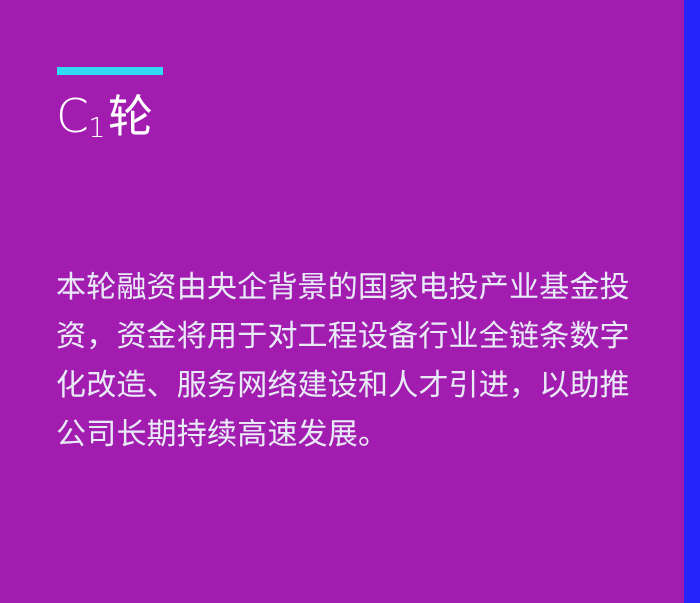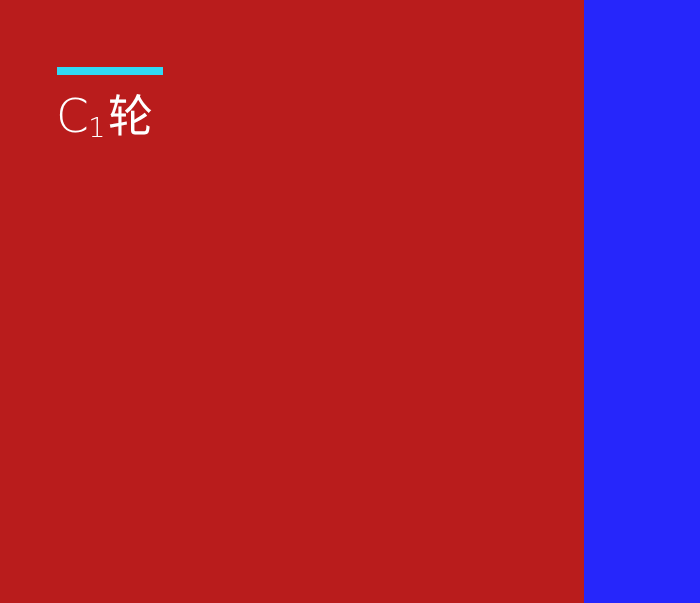--- a/index.html
+++ b/index.html
@@ -10,23 +10,23 @@
   body {
     width: 700px;
     height: 603px;
     overflow: hidden;
     font-family: "Liberation Sans", "DejaVu Sans", sans-serif;
     background: #2626fb;
   }
 
   .slide {
     position: relative;
-    width: 584px;
+    width: 684px;
     height: 603px;
-    background: #b91c1c;
+    background: #a21caf;
     box-sizing: border-box;
     overflow: hidden;
   }
 
   
   .accent-bar {
     position: absolute;
     left: 57px;
     top: 67px;
     width: 106px;
@@ -105,14 +105,17 @@
 
 <div class="slide">
 
   <div class="accent-bar"></div>
 
   <div class="round-label">
     <span class="round-letter">C</span><span class="round-sub">1</span><span class="round-unit">轮</span>
   </div>
 
 
+  <div class="body-copy">
+    <p>本轮融资由央企背景的国家电投产业基金投资，资金将用于对工程设备行业全链条数字化改造、服务网络建设和人才引进，以助推公司长期持续高速发展。</p>
+  </div>
 
 </div>
 
 </body></html>

